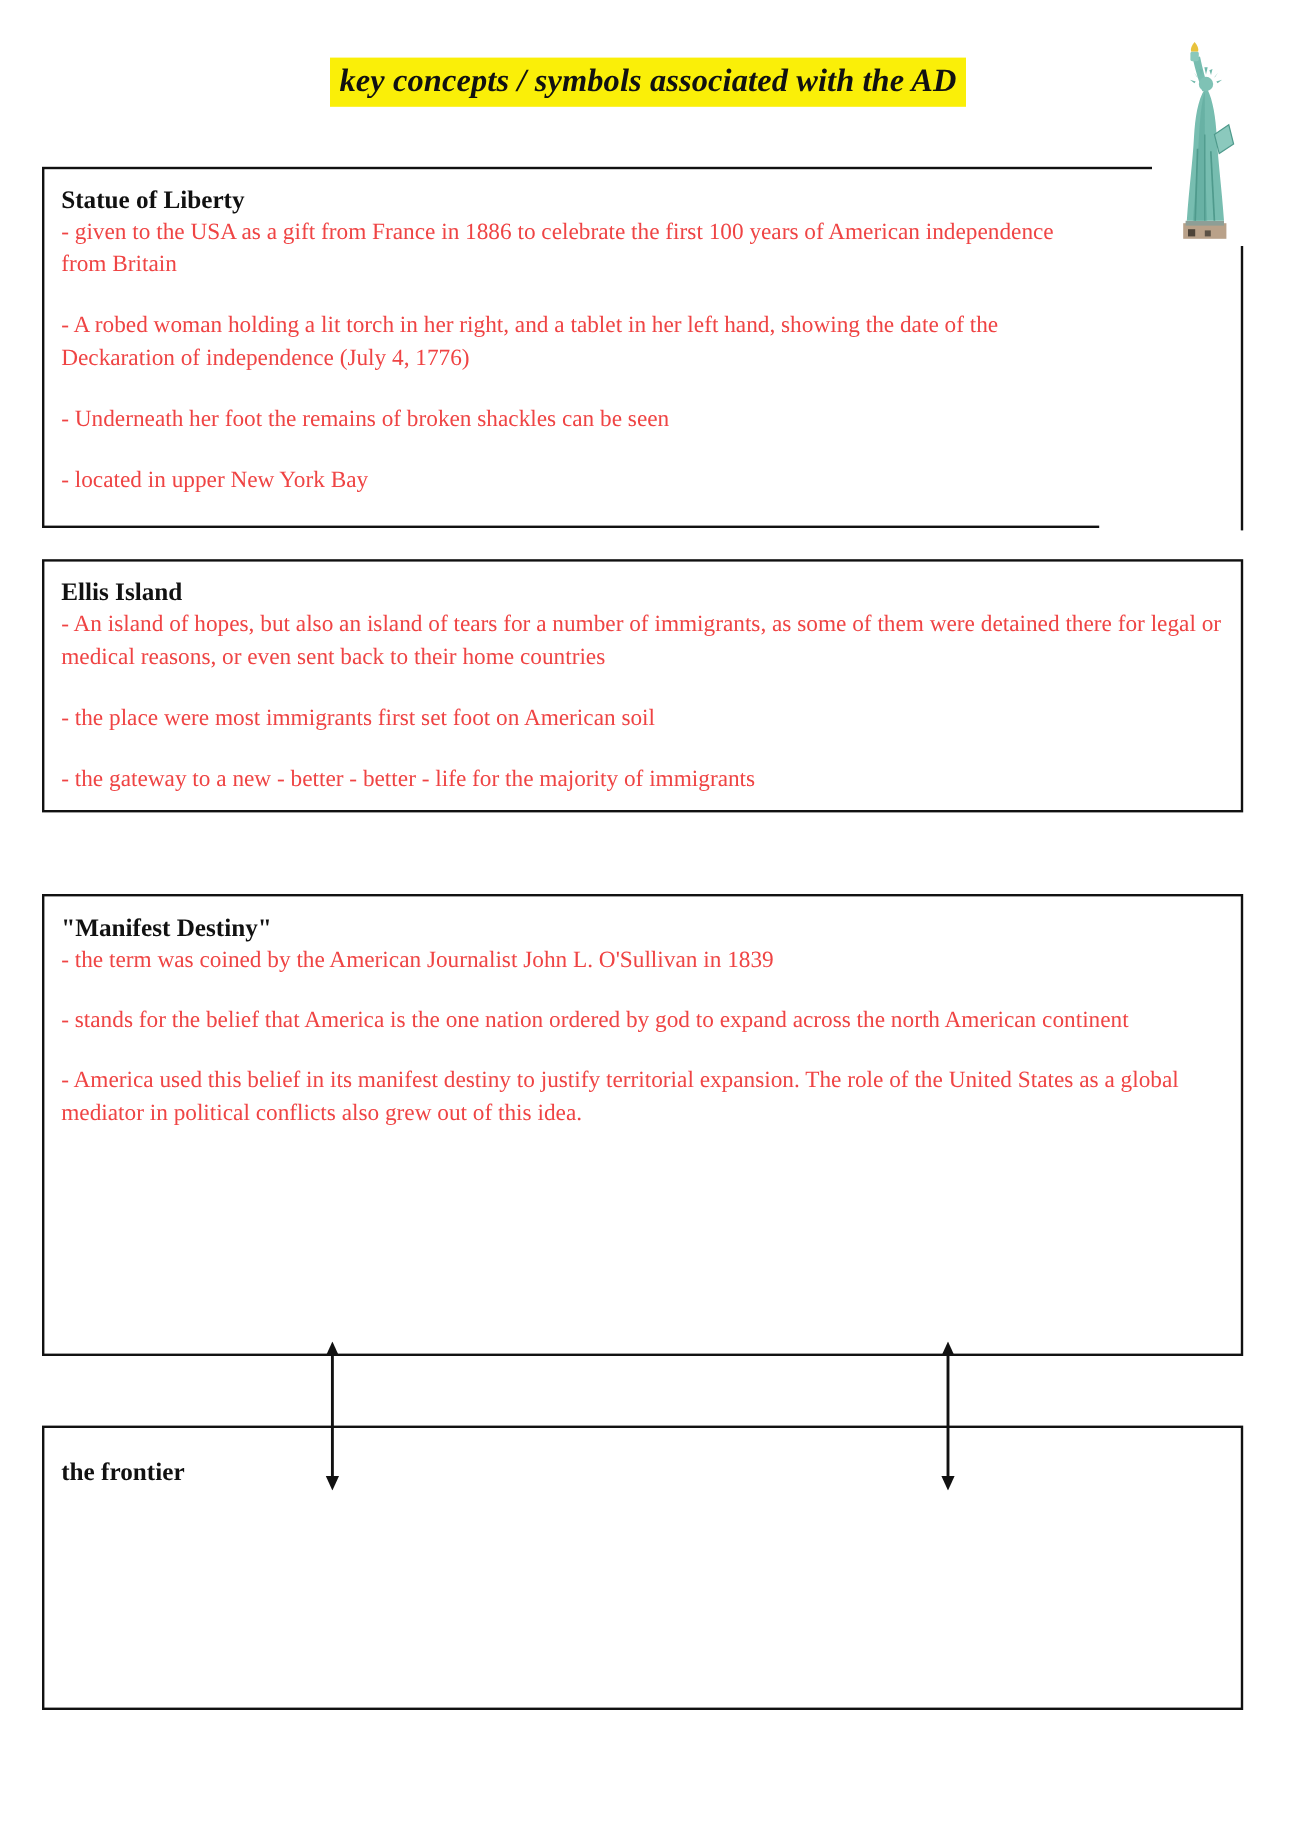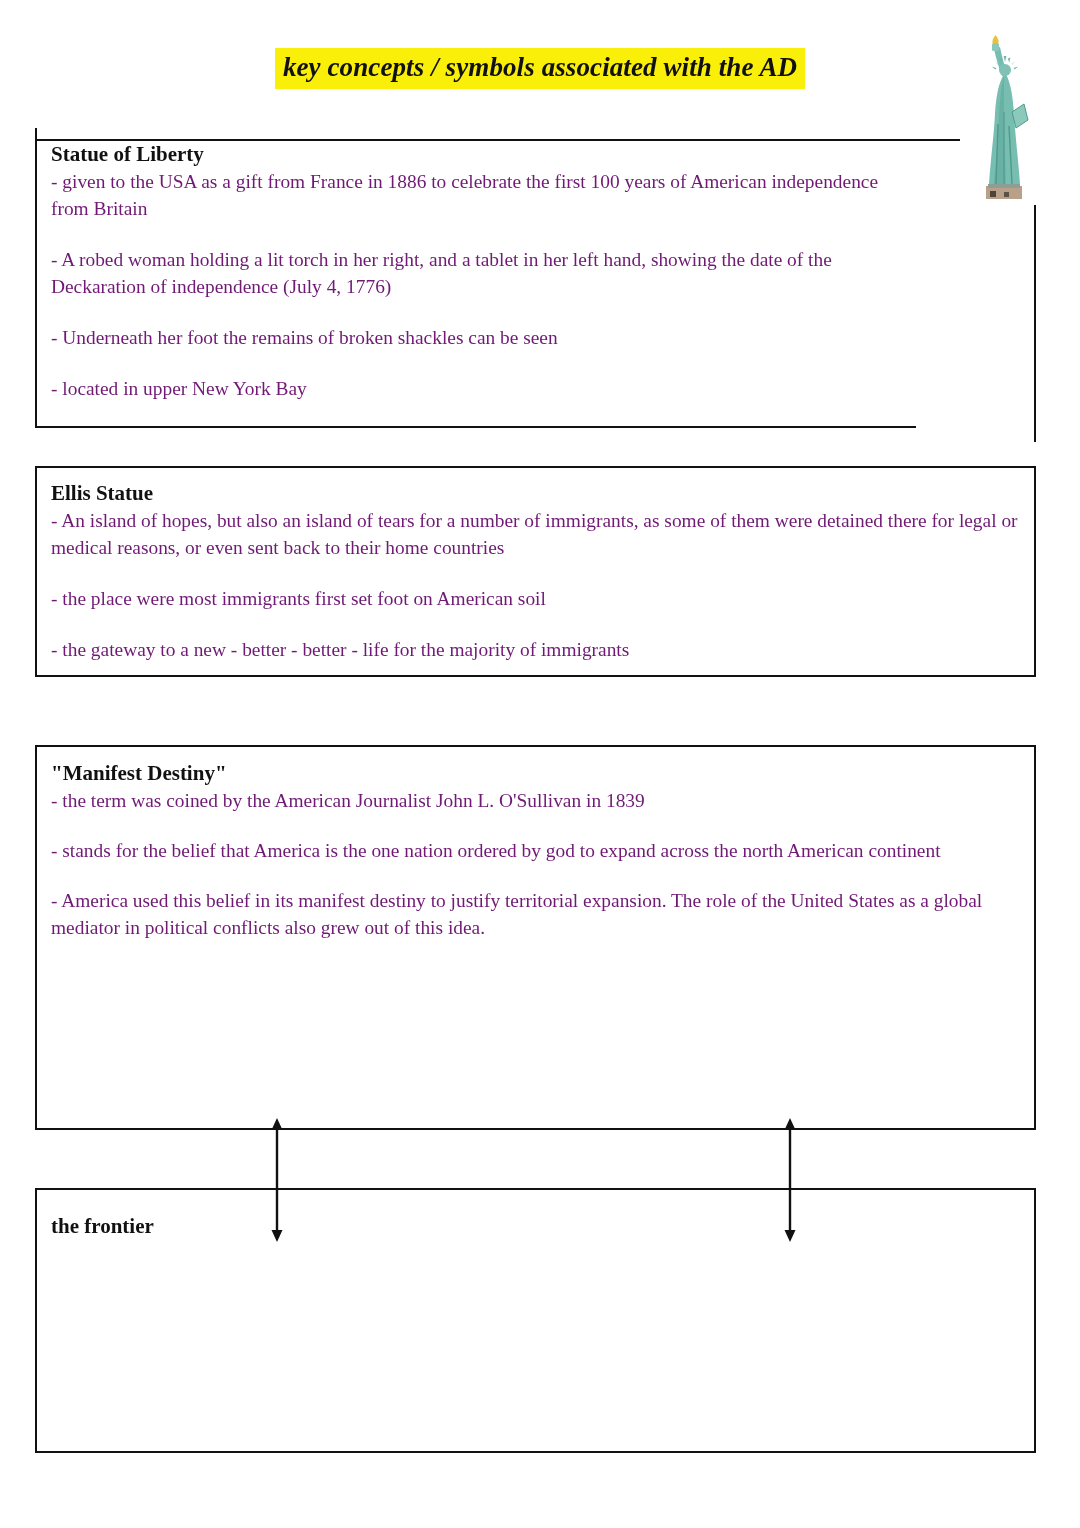--- a/index.html
+++ b/index.html
@@ -63,29 +63,29 @@
     font-weight: bold;
     font-size: 21px;
     line-height: 1.34;
     margin: 0 0 1px 0;
     color: #111111;
   }
   .bullet {
     font-size: 19.4px;
     line-height: 1.385;
     margin: 0 0 24px 0;
-    color: #701a75;
+    color: #ef4444;
   }
   .bullet:last-child { margin-bottom: 0; }
 
   
-  #box-statue   { left: 35px;  top: 128px;  width: 881px; height: 300px; }
+  #box-statue   { left: 35px;  top: 140px;  width: 881px; height: 300px; }
   #box-ellis    { left: 35px;  top: 466px;  width: 1001px; height: 211px; }
   #box-manifest { left: 35px;  top: 745px;  width: 1001px; height: 385px; }
-  #box-frontier { left: 35px;  top: 1188px; width: 1001px; height: 265px; }
+  #box-frontier { left: 35px;  top: 1188px; width: 1001px; height: 237px; }
 
   
   #box-statue { border-top: none; border-right: none; }
   .statue-box-top {
     position: absolute;
     left: 35px;
     top: 139px;
     width: 925px;
     height: 2px;
     background: #111111;
@@ -167,21 +167,21 @@
     <div class="box-title">Statue of Liberty</div>
     <p class="bullet">- given to the USA as a gift from France in 1886 to celebrate the first 100 years of American independence from Britain</p>
     <p class="bullet">- A robed woman holding a lit torch in her right, and a tablet in her left hand, showing the date of the Deckaration of independence (July 4, 1776)</p>
     <p class="bullet">- Underneath her foot the remains of broken shackles can be seen</p>
     <p class="bullet">- located in upper New York Bay</p>
   </div>
 </div>
 
 <div class="box" id="box-ellis">
   <div class="box-inner">
-    <div class="box-title">Ellis Statue</div>
+    <div class="box-title">Ellis Island</div>
     <p class="bullet">- An island of hopes, but also an island of tears for a number of immigrants, as some of them were detained there for legal or medical reasons, or even sent back to their home countries</p>
     <p class="bullet">- the place were most immigrants first set foot on American soil</p>
     <p class="bullet">- the gateway to a new - better - better - life for the majority of immigrants</p>
   </div>
 </div>
 
 <div class="box" id="box-manifest">
   <div class="box-inner">
     <div class="box-title">"Manifest Destiny"</div>
     <p class="bullet">- the term was coined by the American Journalist John L. O'Sullivan in 1839</p>

